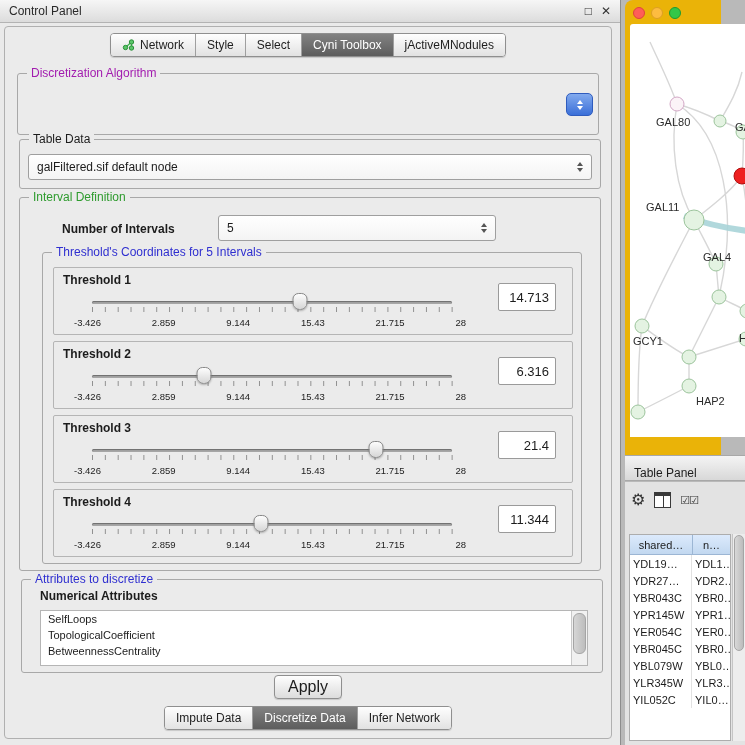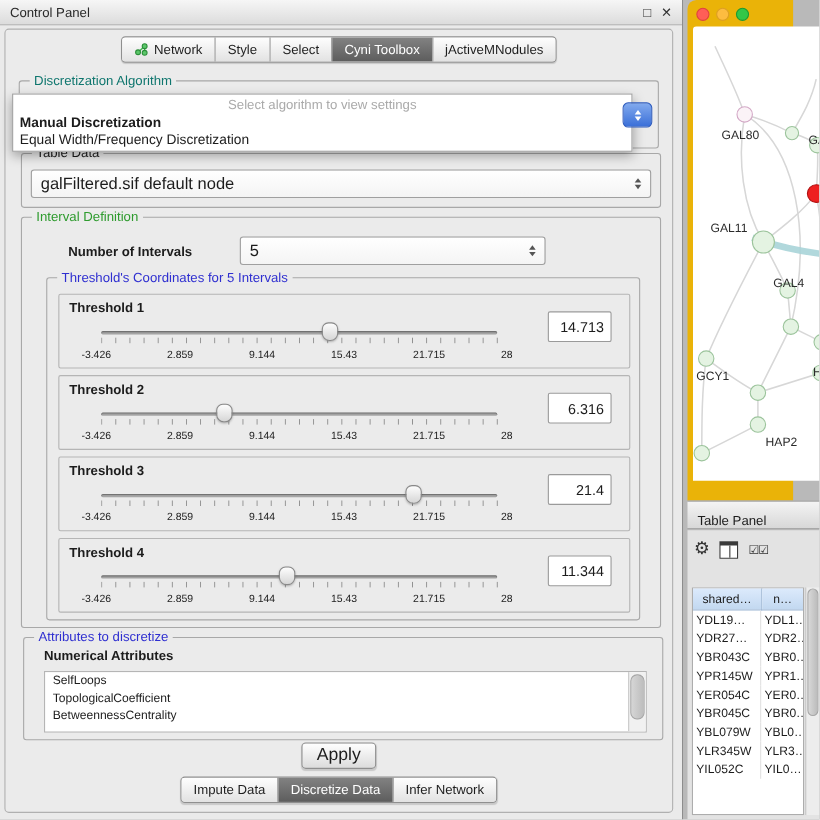--- a/index.html
+++ b/index.html
@@ -24,25 +24,25 @@
   .seg .tab{padding:4px 11px;font-size:12px;background:linear-gradient(#fefefe,#e2e2e2);
     border-left:1px solid #9f9f9f;display:flex;align-items:center;gap:5px;white-space:nowrap;color:#1e1e1e;}
   .seg .tab:first-child{border-left:none}
   .seg .tab.active{background:linear-gradient(#828282,#5d5d5d);color:#fff;justify-content:center;}
 
   
   .group{position:absolute;border:1px solid #a8a8a8;border-radius:3px;}
   .legend{position:absolute;top:-8px;left:9px;background:#ebebeb;padding:0 4px;font-size:12px;}
   .legend.green{color:#2e9b2e}
   .legend.blue{color:#2f2fd0}
-  .legend.gray{color:#0f766e}
+  .legend.gray{color:#a21caf}
 
   
   .combo{position:absolute;height:24px;background:linear-gradient(#ffffff,#f4f4f4);
-    border:1px solid #9f9f9f;border-radius:3px;display:flex;align-items:center;font-size:15px;gap:24px;}
+    border:1px solid #9f9f9f;border-radius:3px;display:flex;align-items:center;font-size:12px;gap:24px;}
   .combo .ctext{flex:1;padding:0 8px;overflow:hidden;white-space:nowrap}
   .combo .arrows{width:16px;display:flex;flex-direction:column;align-items:center;gap:2px;padding-right:3px}
   .tri-up{width:0;height:0;border-left:3.5px solid transparent;border-right:3.5px solid transparent;border-bottom:4.5px solid #555}
   .tri-dn{width:0;height:0;border-left:3.5px solid transparent;border-right:3.5px solid transparent;border-top:4.5px solid #555}
 
   
   .blue-stepper{position:absolute;left:561px;top:66px;width:25px;height:21px;border-radius:5px;
     background:linear-gradient(#82aaee,#3a6fd8);border:1px solid #2f5cbe;
     display:flex;flex-direction:column;align-items:center;justify-content:center;gap:2px;z-index:6;}
   .blue-stepper .tri-up{border-bottom-color:#fff}
@@ -155,25 +155,20 @@
     </div>
 
     <div class="group" style="left:12px;top:46px;width:580px;height:60px">
       <span class="legend gray">Discretization Algorithm</span>
     </div>
     <div class="blue-stepper">
       <i class="tri-up"></i>
       <i class="tri-dn"></i>
     </div>
 
-    <div class="popup">
-      <div class="pr prompt">Select algorithm to view settings</div>
-      <div class="pr bold">Manual Discretization</div>
-      <div class="pr">Equal Width/Frequency Discretization</div>
-    </div>
 
     <div class="group" style="left:14px;top:112px;width:580px;height:48px">
       <span class="legend">Table Data</span>
       <div class="combo" style="left:8px;right:8px;top:14px">
         <span class="ctext">galFiltered.sif default node</span>
         <span class="arrows">
             <i class="tri-up"></i>
             <i class="tri-dn"></i>
           </span>
       </div>

